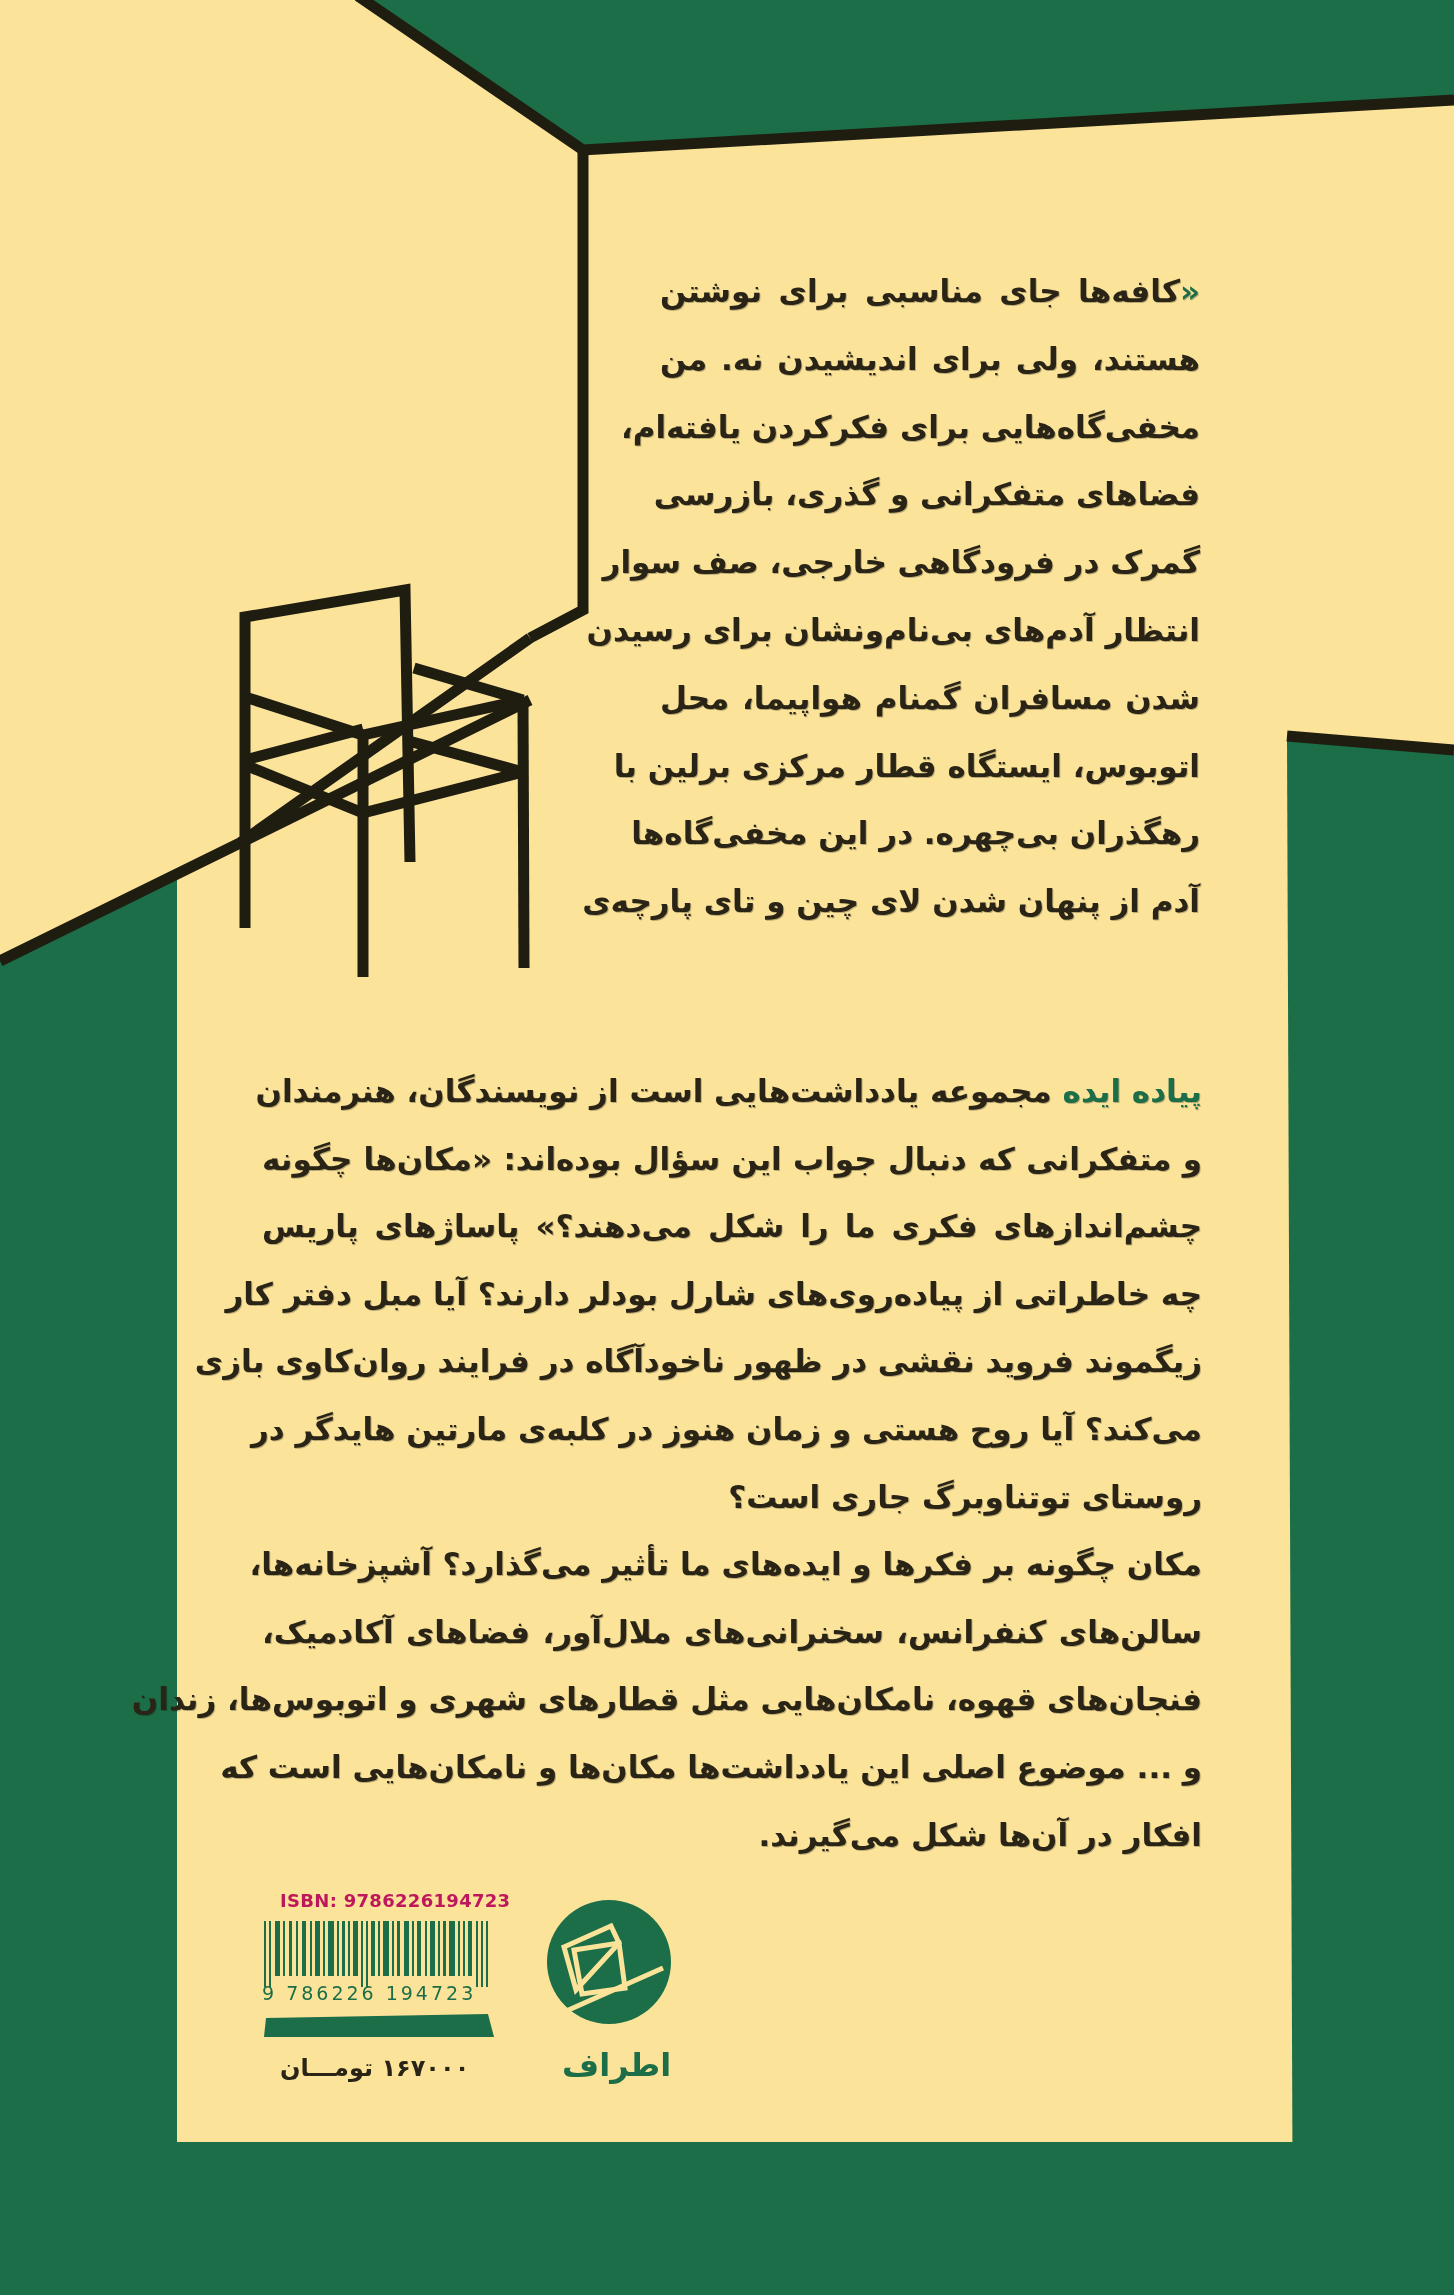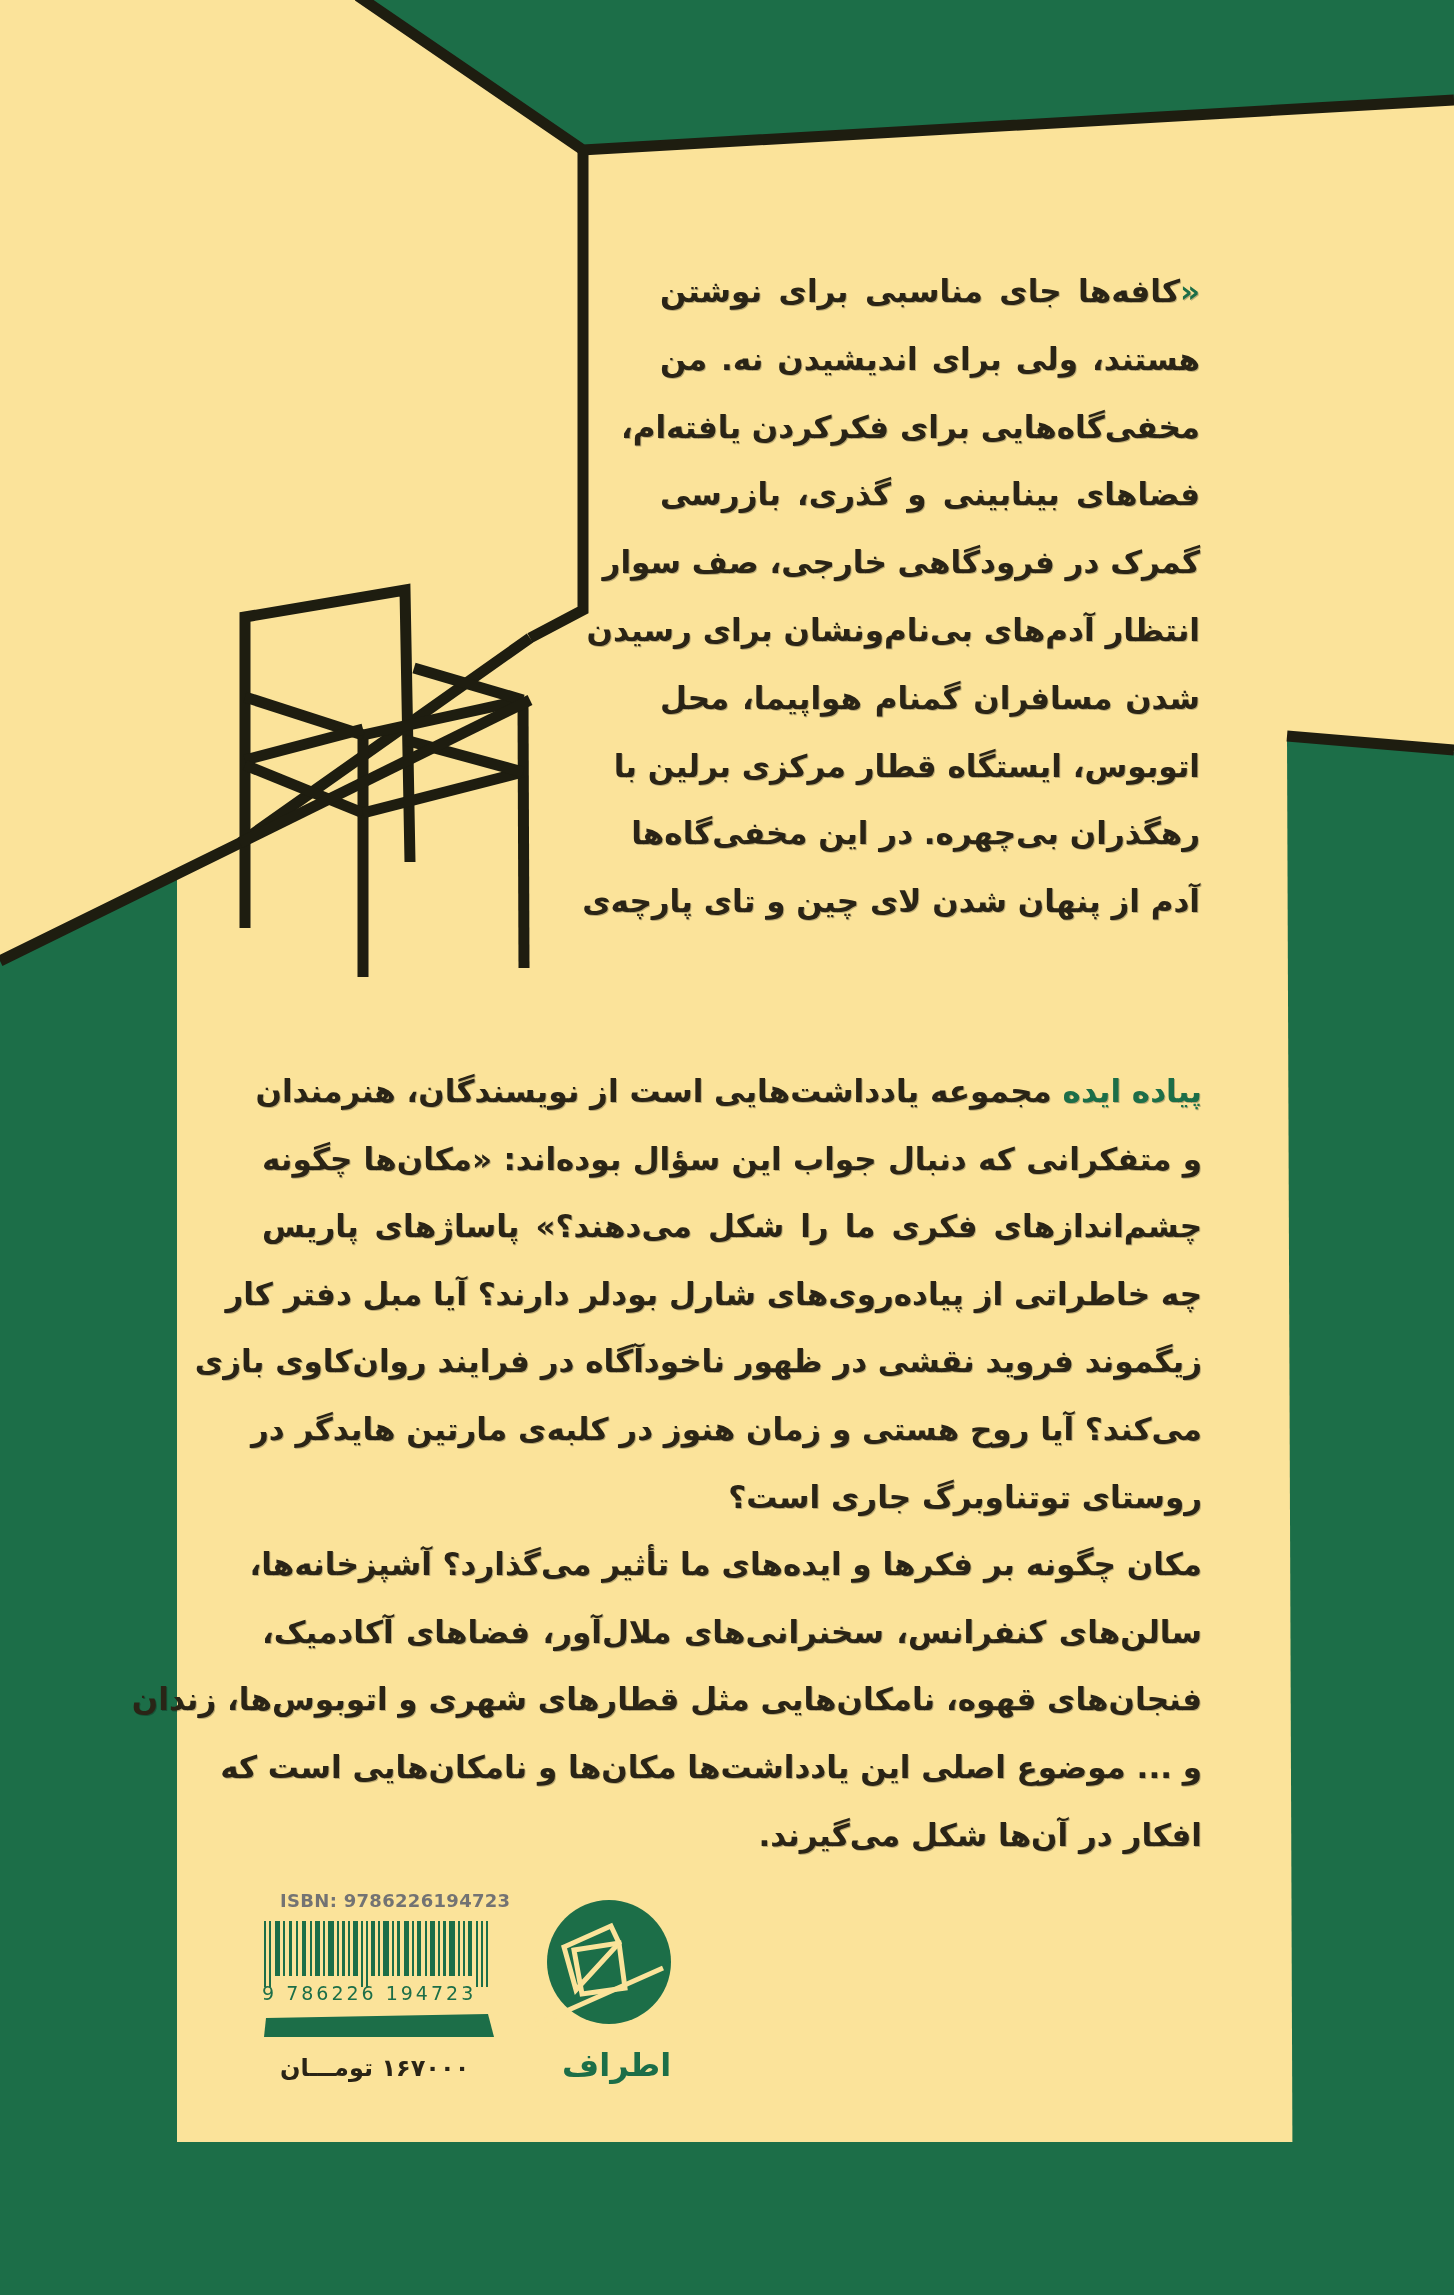--- a/index.html
+++ b/index.html
@@ -14,21 +14,21 @@
       color: #2a2416; font-weight: bold;
       text-shadow: 1px 1px 0 rgba(0,0,0,0.25);
     }
     .text-line { display: block; white-space: nowrap; text-align-last: justify; text-align: justify; }
     #quote { left: 660px; top: 258px; width: 540px; font-size: 31px; line-height: 67.8px; }
     #desc { left: 262px; top: 1058px; width: 940px; font-size: 31px; line-height: 67.6px; }
     #desc .last, #quote .last { text-align-last: right; }
     .green { color: #1c6e48; }
     .isbn-label {
       position: absolute; left: 280px; top: 1890px; width: 215px;
-      font-size: 18px; color: #737373; font-weight: bold; white-space: nowrap;
+      font-size: 18px; color: #be185d; font-weight: bold; white-space: nowrap;
       letter-spacing: 0.3px;
     }
     .barcode-digits {
       position: absolute; left: 262px; top: 1982px; width: 235px;
       font-size: 19px; color: #1c6e48; letter-spacing: 3px; white-space: nowrap;
     }
     .price {
       position: absolute; left: 280px; top: 2046px; direction: rtl;
       font-size: 24px; color: #2a2416; font-weight: bold; white-space: nowrap; margin-top: 8px;
     }
@@ -125,21 +125,21 @@
       <polygon points="574,1950 619,1943 625,1988 582,1994"></polygon>
       <line x1="528" y1="2028" x2="663" y2="1968"></line>
     </g>
   </g>
 </svg>
 
 <div id="quote" class="text-block">
   <span class="text-line"><span class="green">«</span><span>کافه‌ها جای مناسبی برای نوشتن</span></span>
   <span class="text-line">هستند، ولی برای اندیشیدن نه. من</span>
   <span class="text-line">مخفی‌گاه‌هایی برای فکرکردن یافته‌ام،</span>
-  <span class="text-line">فضاهای بینابینی و گذری، بازرسی</span>
+  <span class="text-line">فضاهای متفکرانی و گذری، بازرسی</span>
   <span class="text-line">گمرک در فرودگاهی خارجی، صف سوار</span>
   <span class="text-line">انتظار آدم‌های بی‌نام‌ونشان برای رسیدن</span>
   <span class="text-line">شدن مسافران گمنام هواپیما، محل</span>
   <span class="text-line">اتوبوس، ایستگاه قطار مرکزی برلین با</span>
   <span class="text-line">رهگذران بی‌چهره. در این مخفی‌گاه‌ها</span>
   <span class="text-line">آدم از پنهان شدن لای چین و تای پارچه‌ی</span>
 </div>
 
 <div id="desc" class="text-block">
   <span class="text-line"><span class="green">پیاده ایده</span><span> مجموعه یادداشت‌هایی است از نویسندگان، هنرمندان</span></span>

